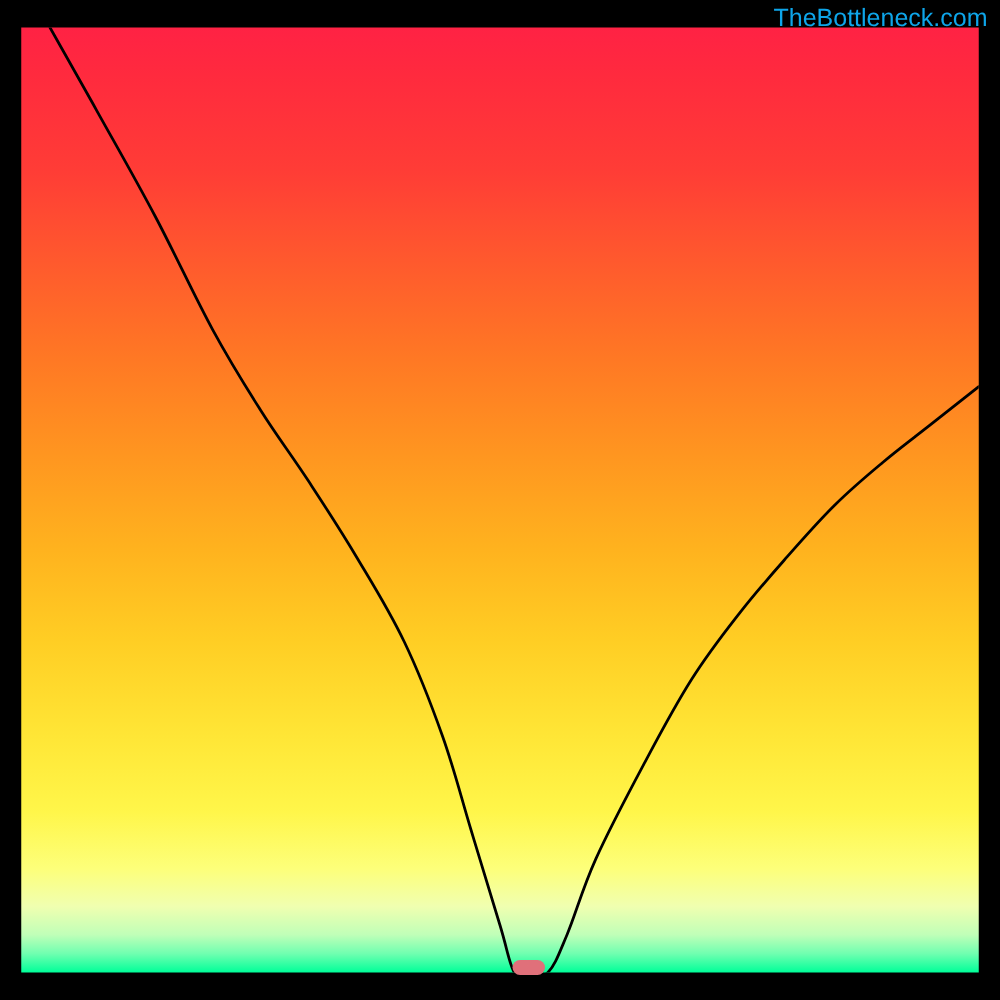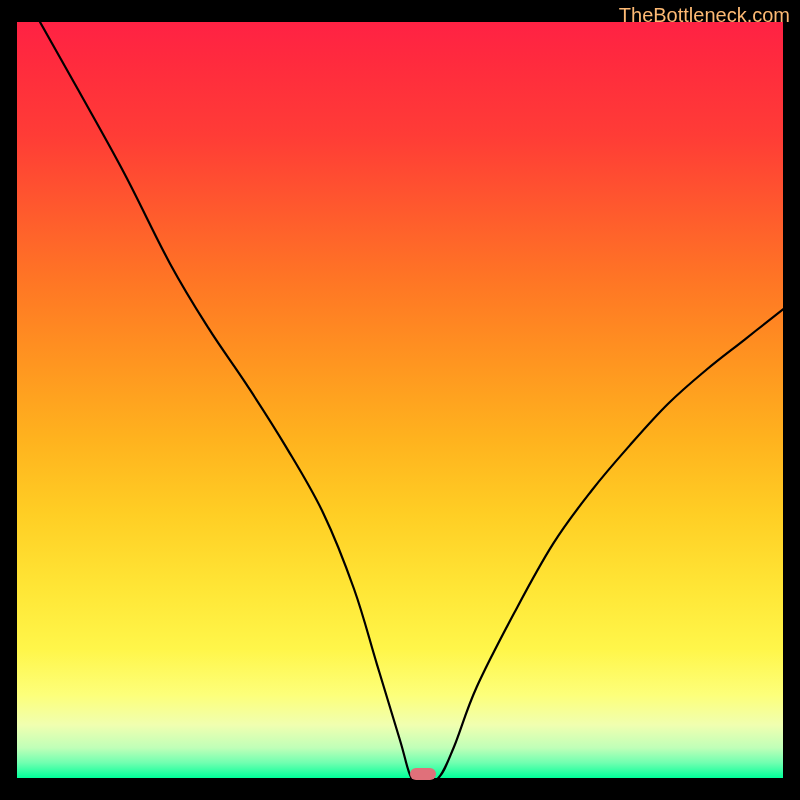--- a/index.html
+++ b/index.html
@@ -7,21 +7,21 @@
     width: 800px;
     height: 800px;
     background: #000;
     position: relative;
     font-family: Arial, sans-serif;
   }
   .attribution {
     position: absolute;
     top: 4px;
     right: 10px;
-    color: #fdba74;
+    color: #0ea5e9;
     font-size: 20px;
     font-weight: 500;
     z-index: 10;
   }
   .plot-area {
     position: absolute;
     left: 17px;
     top: 22px;
     width: 766px;
     height: 756px;

